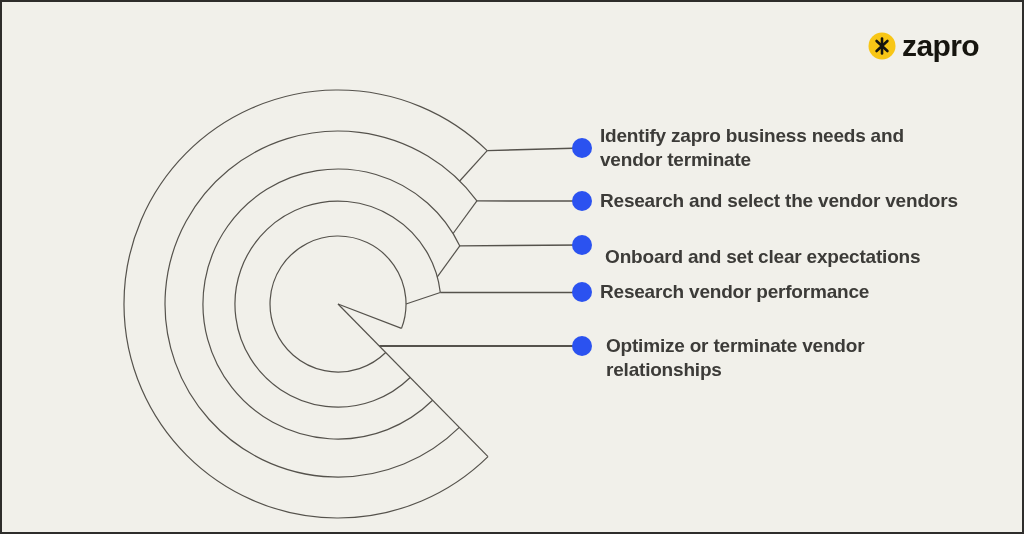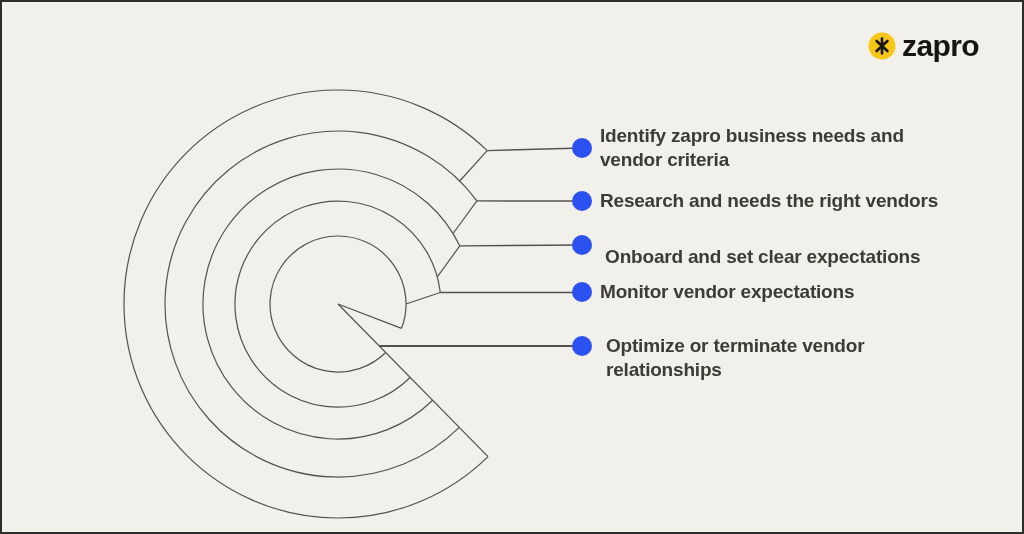--- a/index.html
+++ b/index.html
@@ -77,30 +77,30 @@
   </svg>
 
   <div class="dot d1"></div>
   <div class="dot d2"></div>
   <div class="dot d3"></div>
   <div class="dot d4"></div>
   <div class="dot d5"></div>
 
   <div class="label t1">
     <div class="line">Identify zapro business needs and</div>
-    <div class="line">vendor criteria</div>
+    <div class="line">vendor terminate</div>
   </div>
   <div class="label t2">
-    <div class="line">Research and needs the right vendors</div>
+    <div class="line">Research and select the vendor vendors</div>
   </div>
   <div class="label t3">
     <div class="line"> Onboard and set clear expectations</div>
   </div>
   <div class="label t4">
-    <div class="line">Monitor vendor expectations</div>
+    <div class="line">Research vendor performance</div>
   </div>
   <div class="label t5">
     <div class="line">Optimize or terminate vendor</div>
     <div class="line">relationships</div>
   </div>
 
   <div class="logo">
     <svg class="logo-icon" width="28" height="28" viewBox="0 0 28 28">
       <circle cx="14" cy="14" r="13.5" fill="var(--logo-yellow,#F8C616)"></circle>
       <g stroke="var(--logo-text,#16150F)" stroke-width="2.6" stroke-linecap="round">

